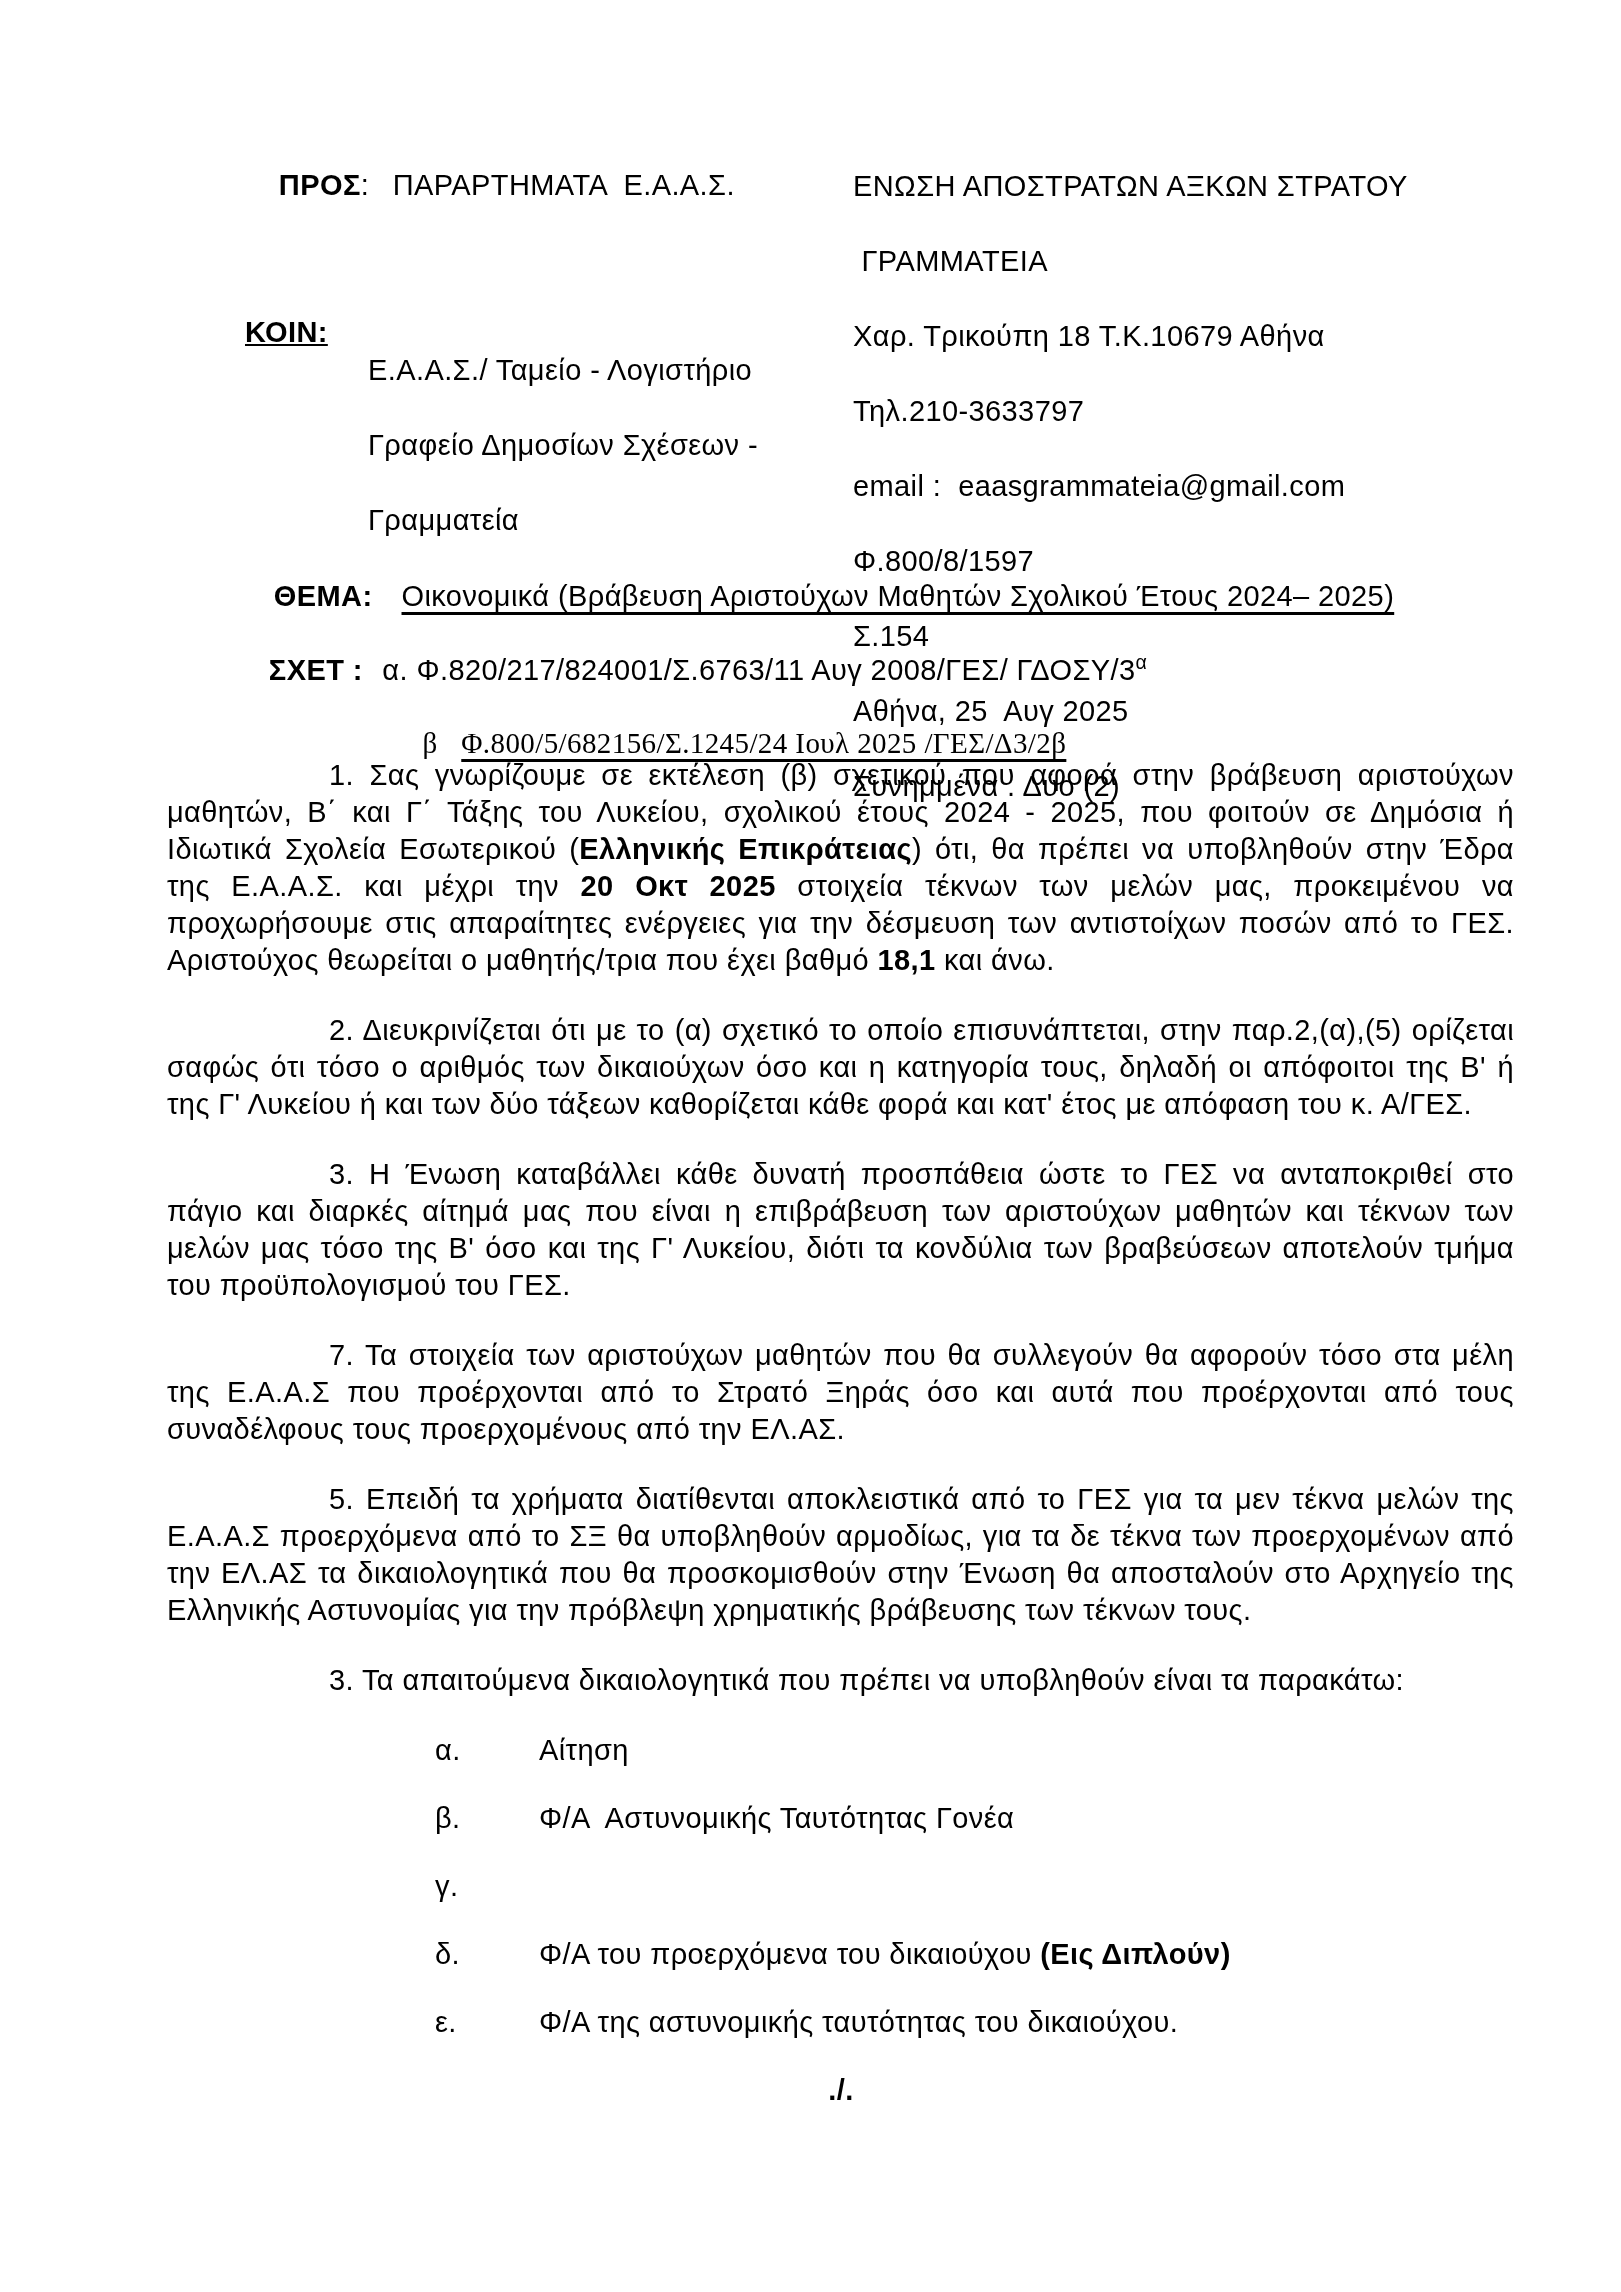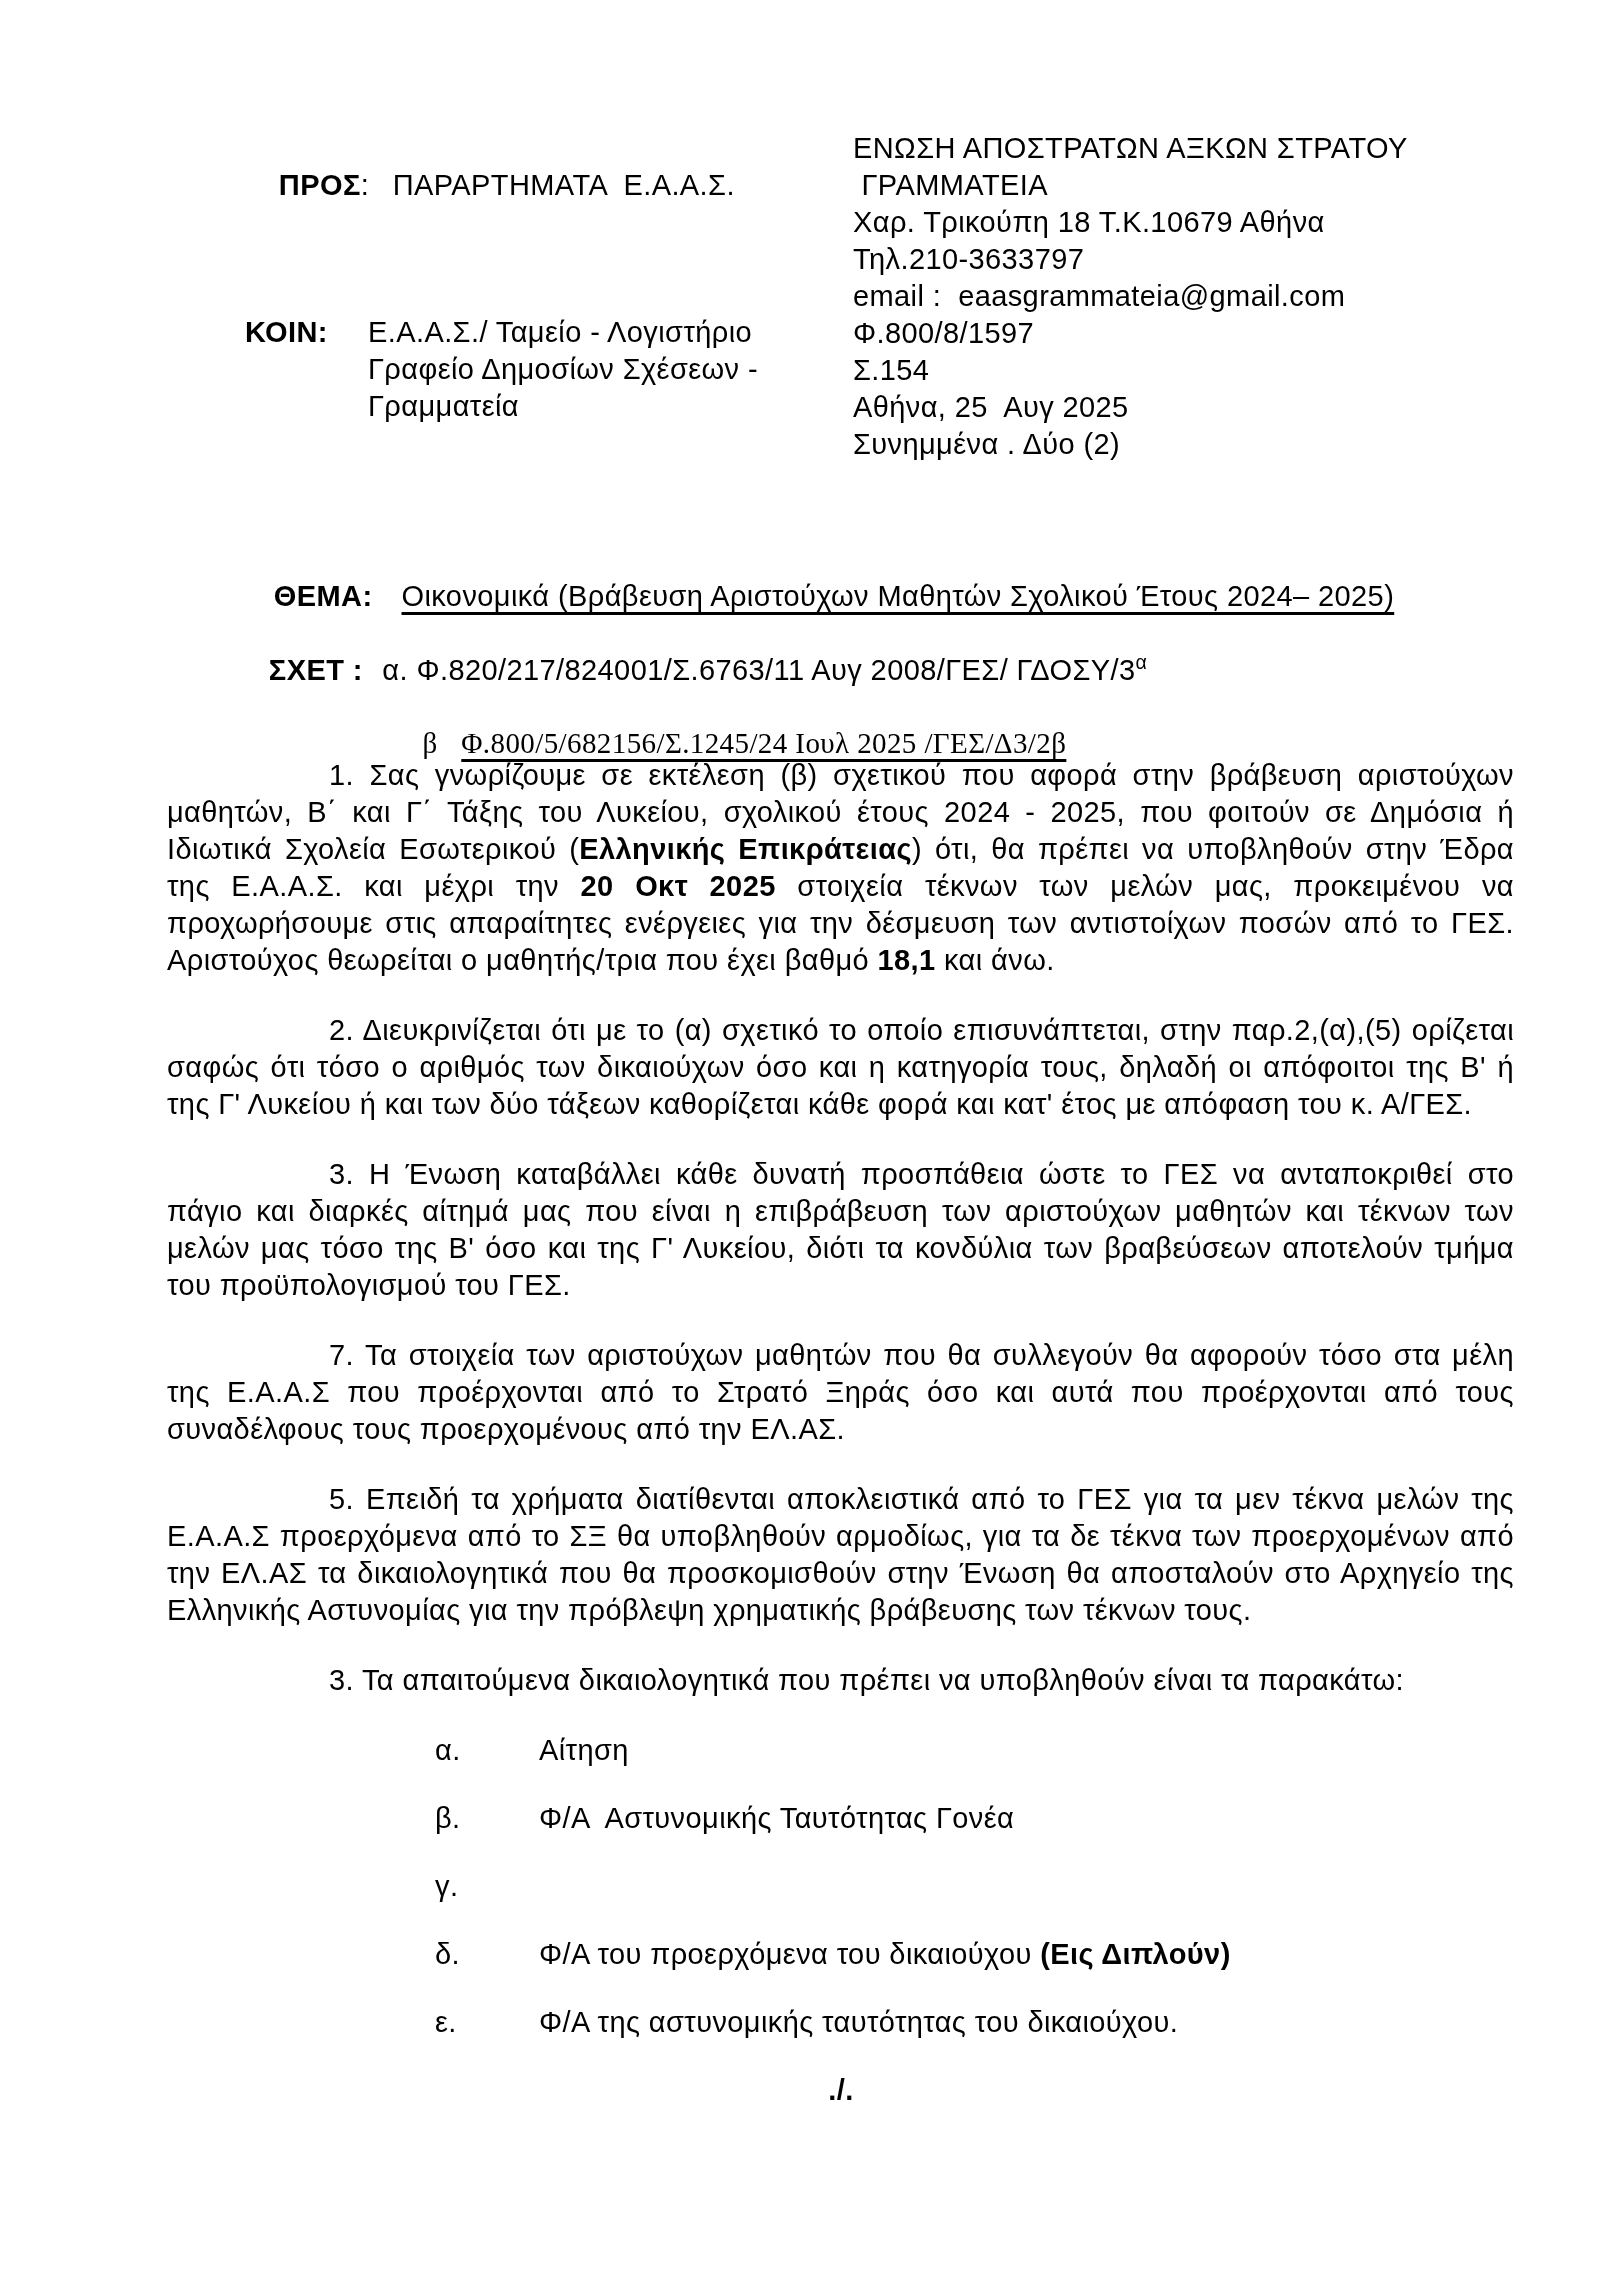--- a/index.html
+++ b/index.html
@@ -15,23 +15,23 @@
     overflow:hidden;
   }
   .b{font-weight:bold;}
   .u{text-decoration:underline;text-decoration-thickness:2.9px;text-underline-offset:5.9px;}
 
   
   .hdr-pros{position:absolute;left:245px;top:130px;white-space:pre-wrap;}
   .hdr-pros .lbl{font-weight:bold;}
   .hdr-pros .val{margin-left:23.5px;}
   .hdr-koin{position:absolute;left:245px;top:314px;display:flex;}
-  .hdr-koin .lbl{font-weight:bold;width:123px;flex:none;}
+  .hdr-koin .lbl{font-weight:bold;width:123px;flex:none;text-decoration:underline;}
   .hdr-right{position:absolute;left:853px;top:130px;}
-  .hline{white-space:pre-wrap;}
+  .hline{white-space:pre-wrap;margin-top:38px;}
 
   
   .subject{position:absolute;left:240px;top:541px;white-space:pre-wrap;}
   .subject .lbl{font-weight:bold;}
   .subject .val{margin-left:29px;}
   .refs{position:absolute;left:235px;top:615px;white-space:pre-wrap;}
   .refs .lbl{font-weight:bold;}
   .refs .val{margin-left:19.6px;}
   .refs sup{font-size:19.6px;line-height:0;}
   .ref-b{position:absolute;left:392px;top:688px;white-space:pre-wrap;font-family:Liberation Serif, serif;}

